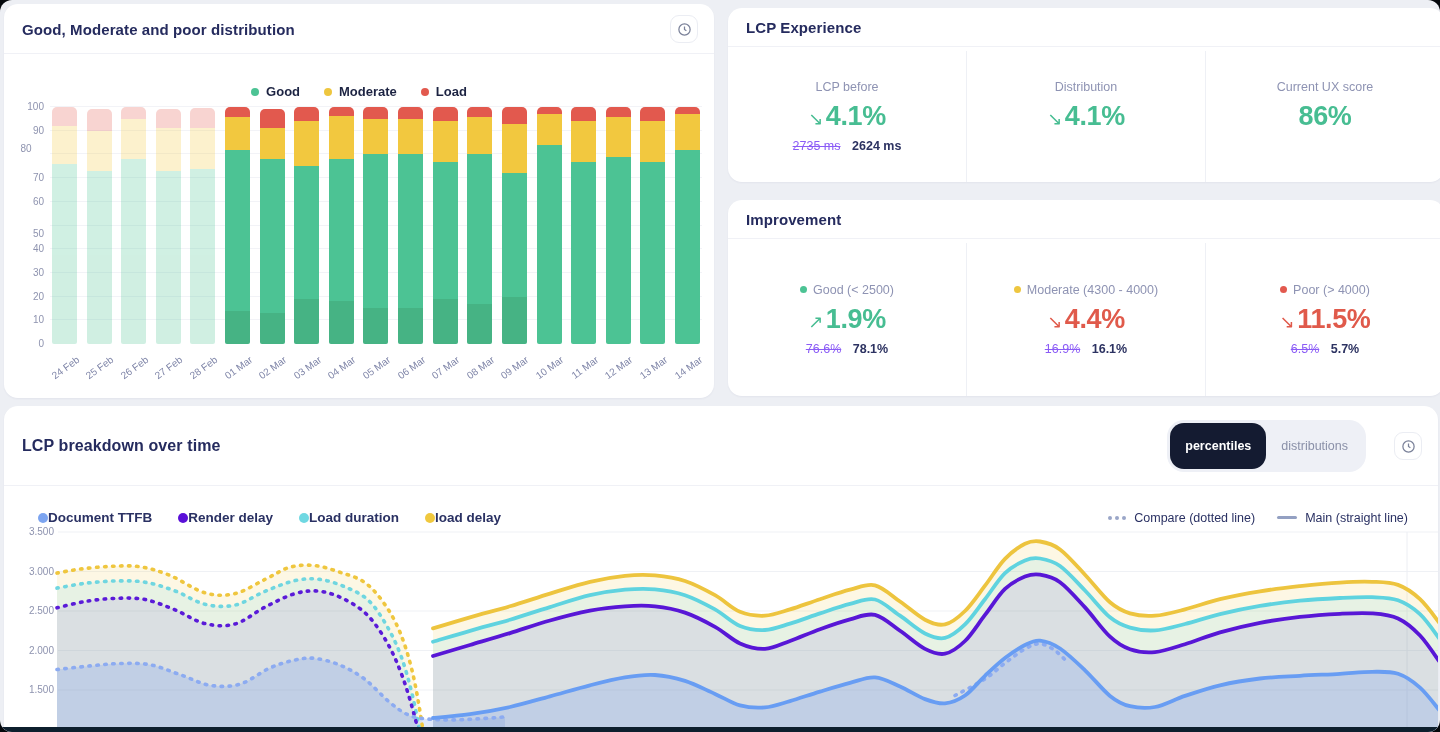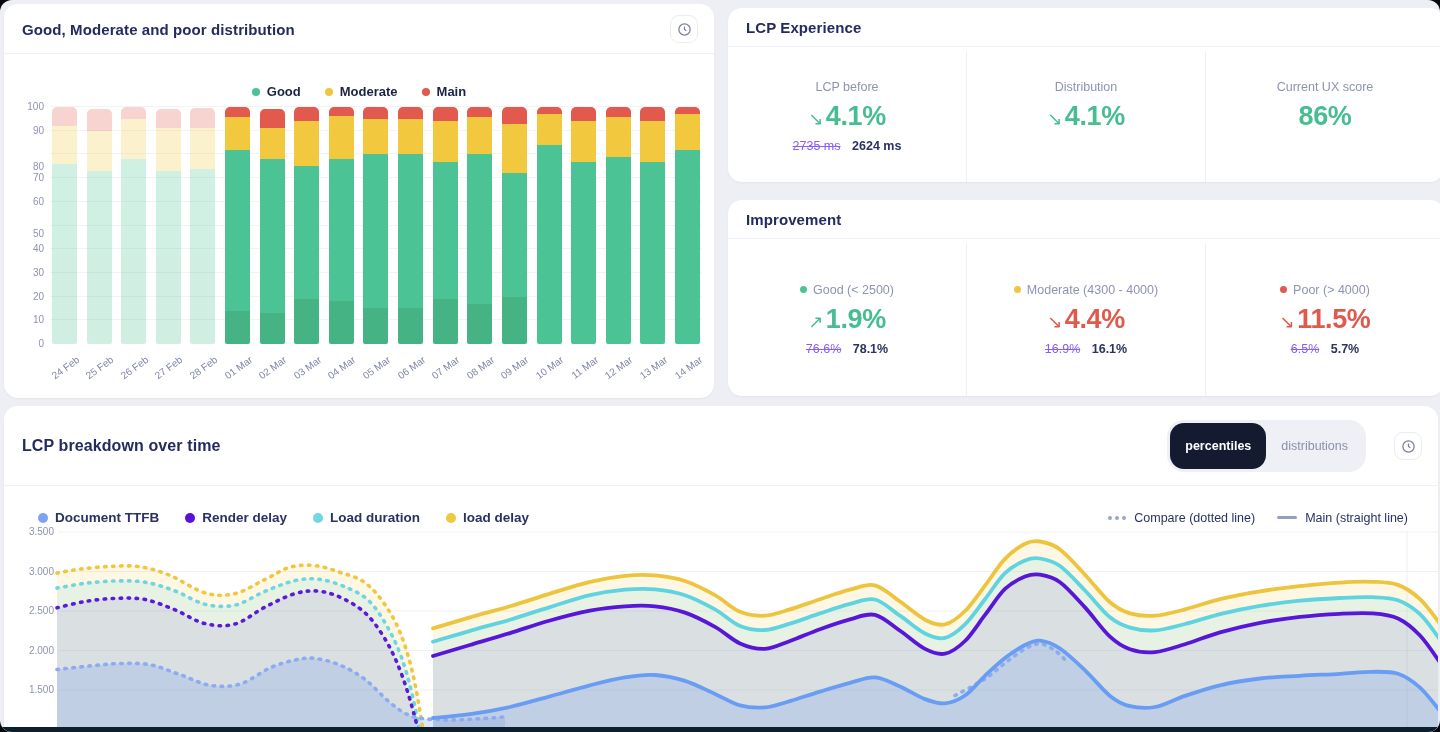--- a/index.html
+++ b/index.html
@@ -65,21 +65,21 @@
   
   .break-header { display:flex; align-items:center; gap:28px;
                   padding:14px 16px 13px 18px; border-bottom:1px solid #f0f1f6; }
   .break-header .card-title { flex:1; font-size:16px; }
   .pill-group { display:flex; background:#eef0f6; border-radius:17px; padding:3px; }
   .pill { border:none; border-radius:14px; padding:16px 15px; font-size:12.5px;
           font-family:inherit; cursor:pointer; background:transparent; color:#8a90a8; }
   .pill.active { background:#141b31; color:#fff; font-weight:600; }
   .break-legend { position:relative; z-index:2; display:flex; align-items:center;
                   padding:24px 30px 0 34px; }
-  .break-legend .item { display:flex; align-items:center; gap:7px; font-size:13.5px;
+  .break-legend .item { display:flex; align-items:center; gap:0; font-size:13.5px;
                         font-weight:600; color:#2a3163; margin-right:26px; cursor:pointer; }
   .break-legend .dot { width:10px; height:10px; }
   .dot-ttfb { background:#7ca4f0; } .dot-render { background:#5a10d8; }
   .dot-loaddur { background:#6fd8e2; } .dot-loaddelay { background:#f0c83e; }
   .break-legend .spacer { flex:1; }
   .break-legend .ritem { display:flex; align-items:center; gap:8px; font-size:12.5px;
                          color:#2a3163; margin-left:22px; }
   .dots-icon { display:flex; gap:3px; }
   .dots-icon i { width:4px; height:4px; border-radius:50%; background:#9aa6c8; }
   .line-icon { width:20px; height:3px; border-radius:2px; background:#93a0c2; }
@@ -107,41 +107,41 @@
       <span class="item">
         <span class="dot dot-good"></span>
         <span>Good</span>
       </span>
       <span class="item">
         <span class="dot dot-moderate"></span>
         <span>Moderate</span>
       </span>
       <span class="item">
         <span class="dot dot-poor"></span>
-        <span>Main</span>
+        <span>Load</span>
       </span>
     </div>
     <div class="bar-plot" id="bar-plot">
         <div class="ylab" style="bottom: -5px;">0</div>
         <div class="grid-h" style="bottom: 23.7px;"></div>
         <div class="ylab" style="bottom: 18.7px;">10</div>
         <div class="grid-h" style="bottom: 47.4px;"></div>
         <div class="ylab" style="bottom: 42.4px;">20</div>
         <div class="grid-h" style="bottom: 71.1px;"></div>
         <div class="ylab" style="bottom: 66.1px;">30</div>
         <div class="grid-h" style="bottom: 94.8px;"></div>
         <div class="ylab" style="bottom: 89.8px;">40</div>
         <div class="grid-h" style="bottom: 118.5px;"></div>
         <div class="ylab" style="bottom: 105px;">50</div>
         <div class="grid-h" style="bottom: 142.2px;"></div>
         <div class="ylab" style="bottom: 137.2px;">60</div>
         <div class="grid-h" style="bottom: 165.9px;"></div>
         <div class="ylab" style="bottom: 160.9px;">70</div>
         <div class="grid-h" style="bottom: 189.6px;"></div>
-        <div class="ylab" style="bottom: 172px;">80</div>
+        <div class="ylab" style="bottom: 190px; text-align: center;">80</div>
         <div class="grid-h" style="bottom: 213.3px;"></div>
         <div class="ylab" style="bottom: 208.3px;">90</div>
         <div class="grid-h" style="bottom: 237px;"></div>
         <div class="ylab" style="bottom: 232px;">100</div>
         <div class="bars-row">
           <div class="vbar faded">
             <div class="seg-good" style="height: 180.12px;"></div>
             <div class="seg-moderate" style="height: 37.92px;"></div>
             <div class="seg-poor" style="height: 18.96px;"></div>
           </div>

